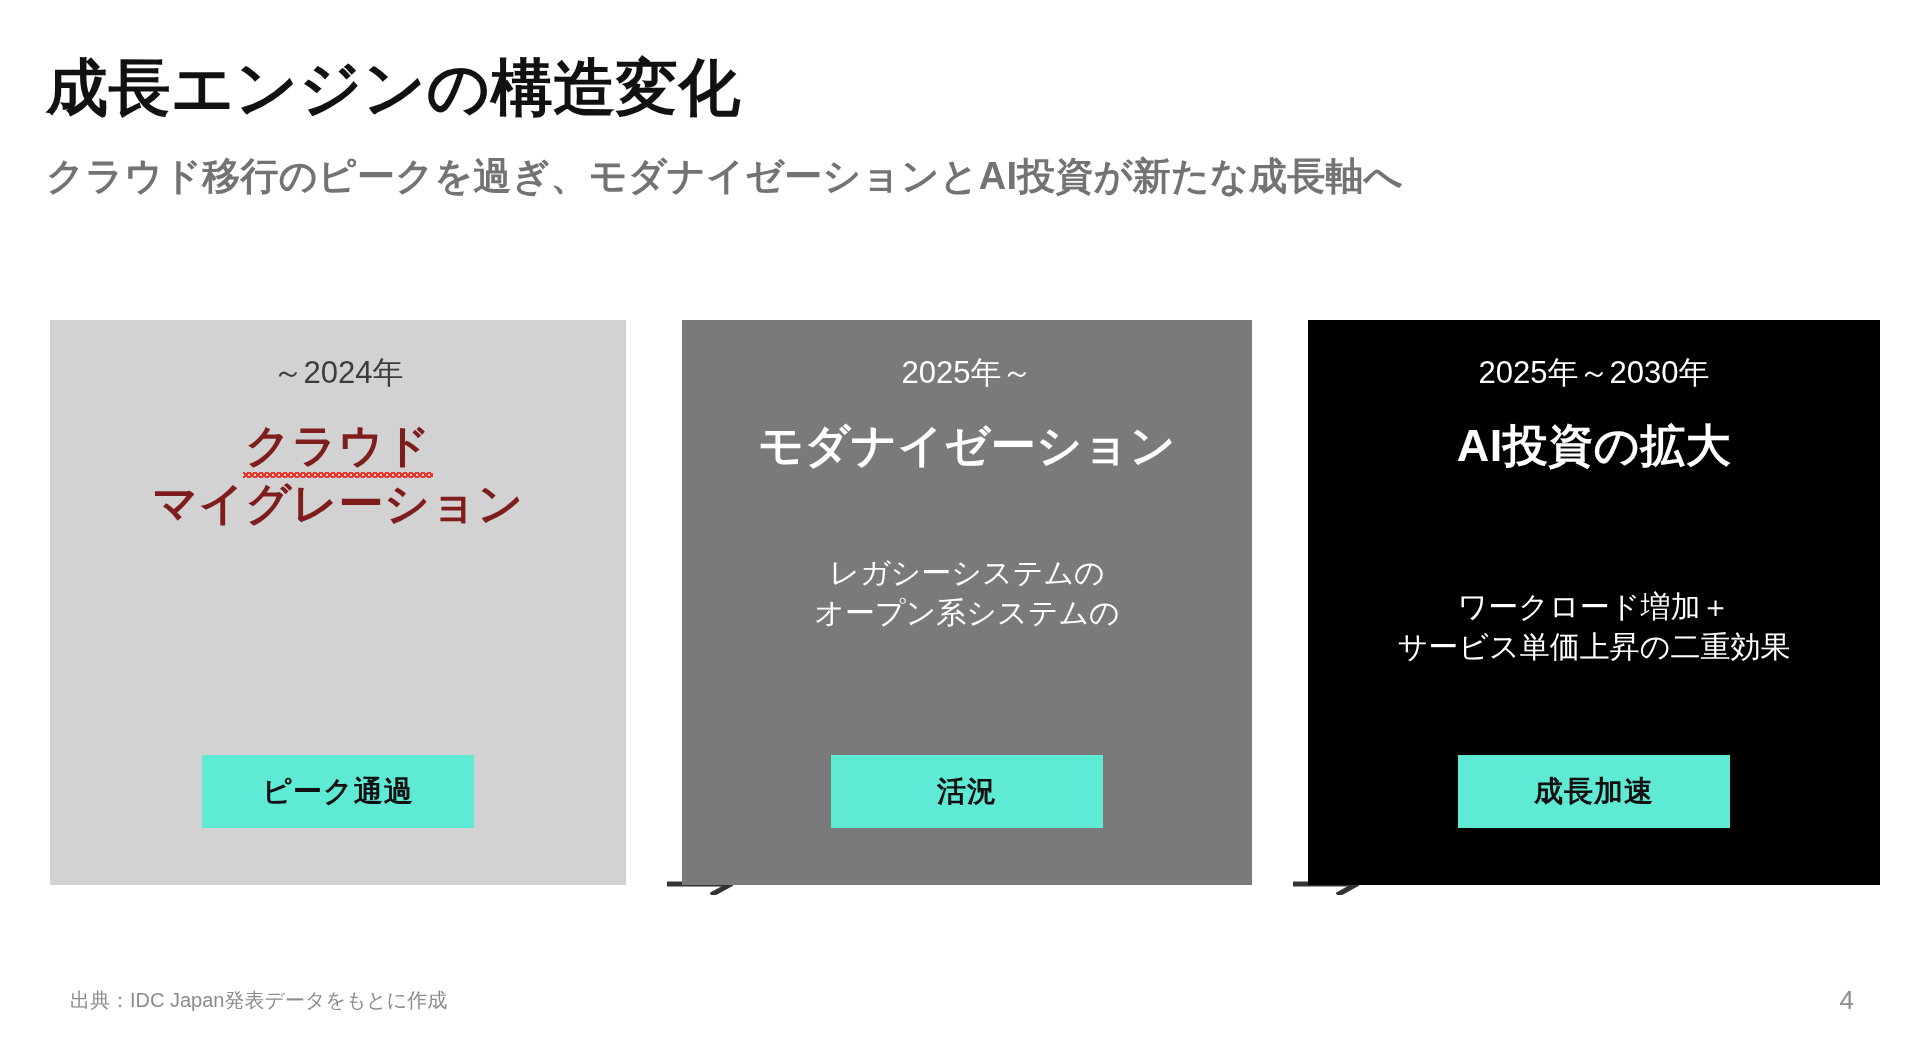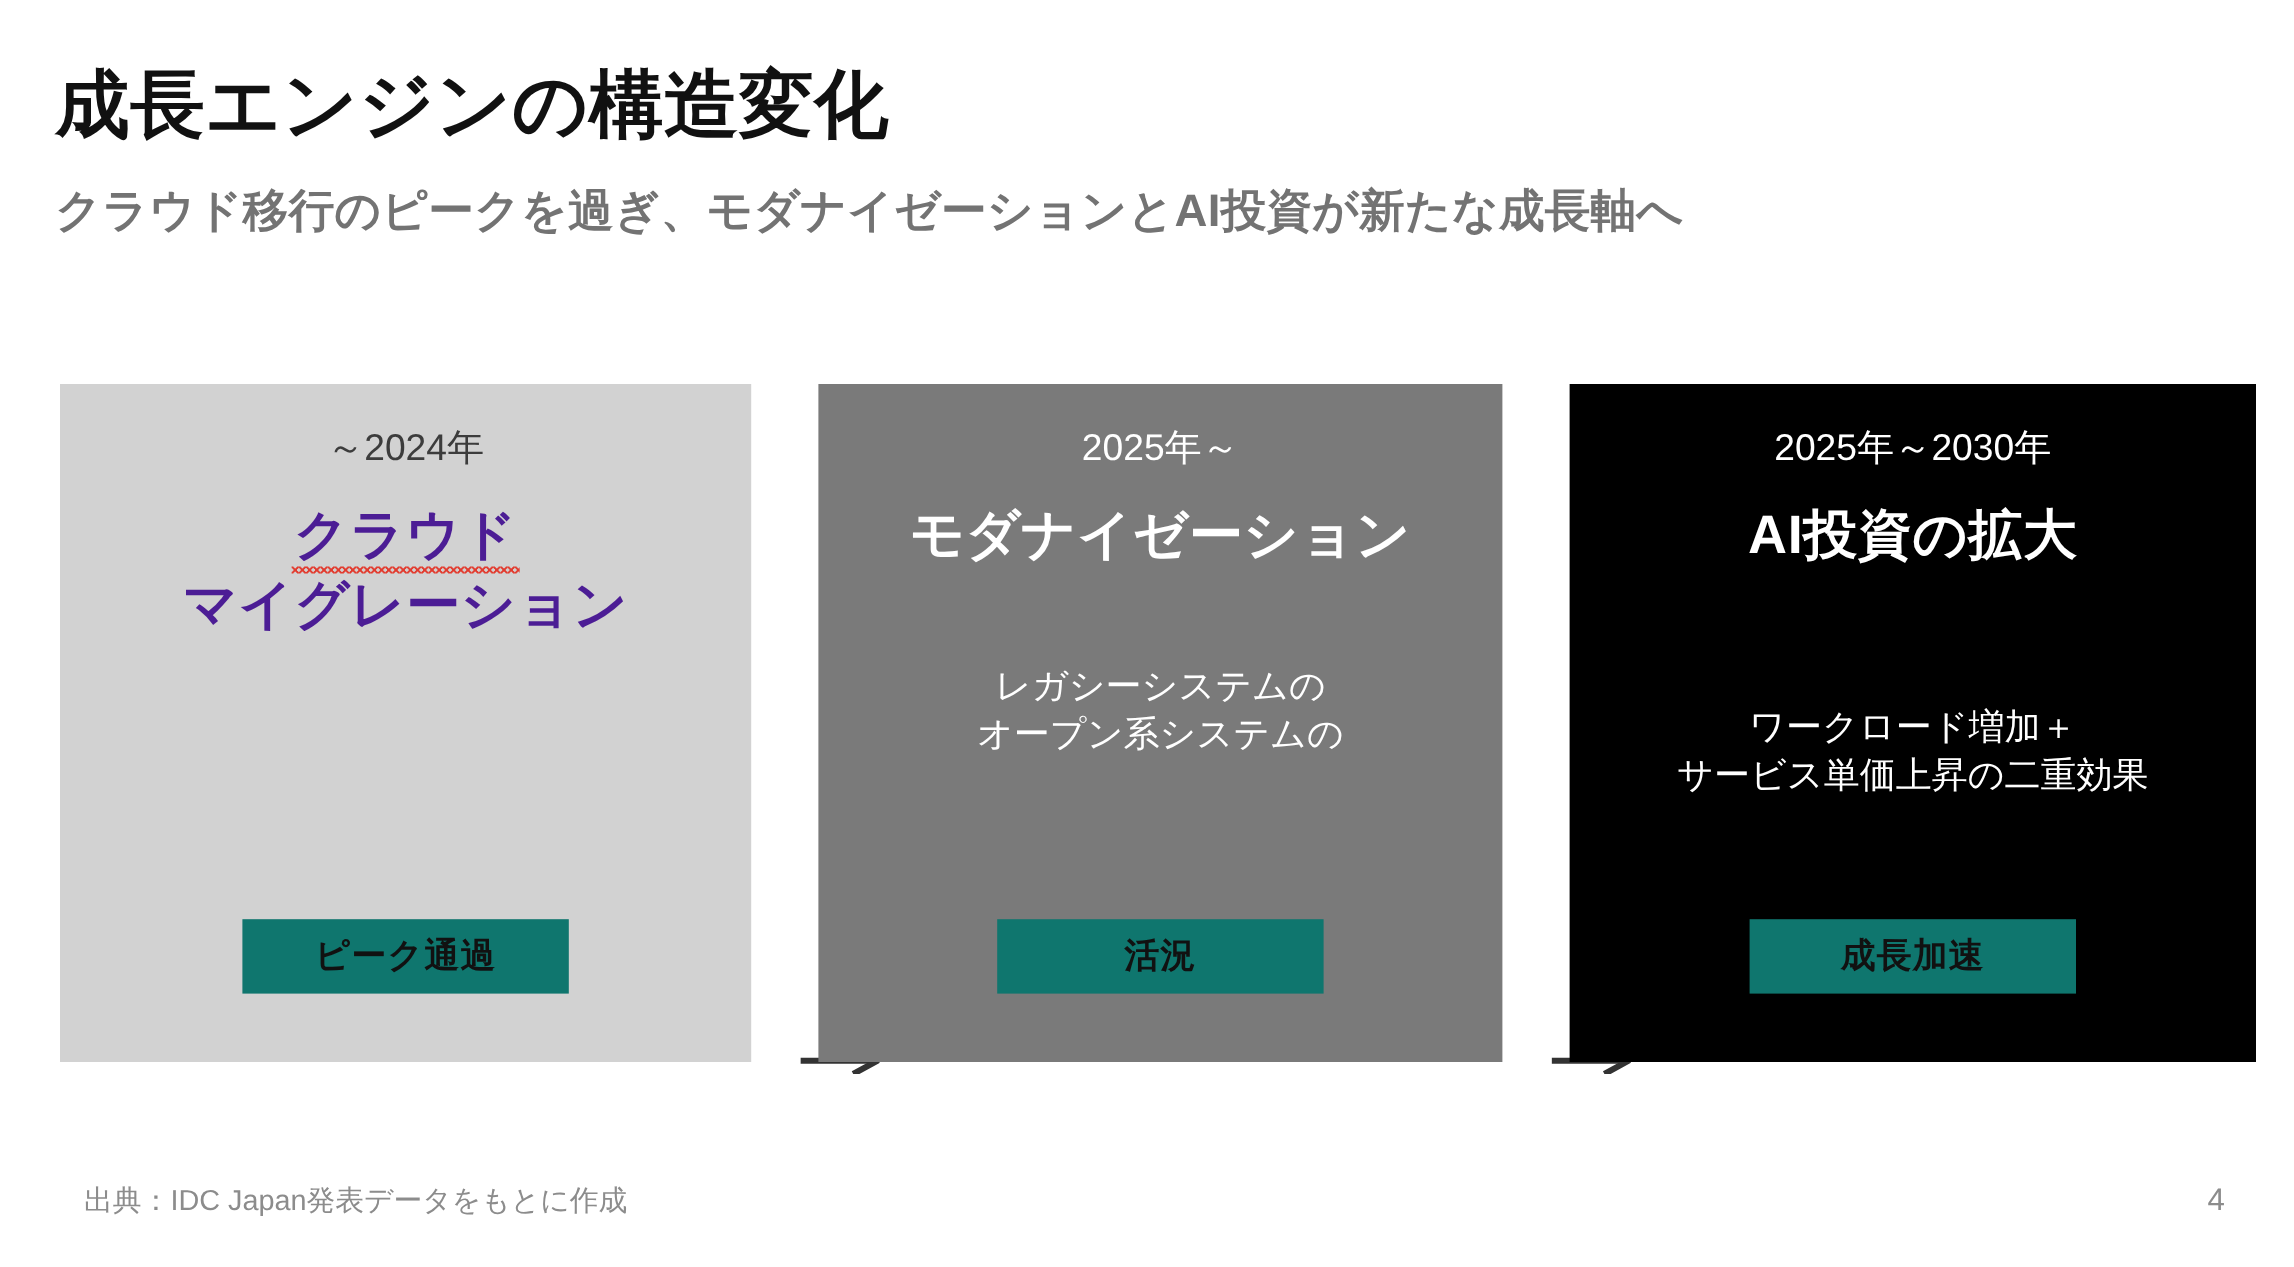--- a/index.html
+++ b/index.html
@@ -74,21 +74,21 @@
   }
   .card.c1 .card-period { color: #3c3c3c; }
 
   .card-heading {
     font-size: 45px;
     font-weight: 700;
     line-height: 1.28;
     letter-spacing: 0.5px;
     white-space: pre-line;
   }
-  .card.c1 .card-heading { color: #4c1d95; }
+  .card.c1 .card-heading { color: #7f1d1d; }
 
   
   .squiggle-line {
     display: inline-block;
     position: relative;
   }
   .squiggle-line::after {
     content: "";
     position: absolute;
     left: -2px;
@@ -112,22 +112,22 @@
   .card.c1 .card-body { margin-top: 30px; }
   .card.c2 .card-body { margin-top: 78px; }
   .card.c3 .card-body { margin-top: 112px; }
 
   .card-badge {
     position: absolute;
     bottom: 57px;
     left: 50%;
     transform: translateX(-50%);
     width: 272px;
-    height: 62px;
-    background: #0f766e;
+    height: 73px;
+    background: #5eead4;
     color: #111111;
     font-size: 29px;
     font-weight: 700;
     letter-spacing: 1px;
     display: flex;
     align-items: center;
     justify-content: center;
   }
 
   
@@ -140,21 +140,21 @@
   .arrow.a1 { left: 617px; }
   .arrow.a2 { left: 1243px; }
   .arrow svg { display: block; }
 
   
   .footer-source {
     position: absolute;
     left: 70px;
     top: 1000px;
     transform: translateY(-50%);
-    font-size: 24px;
+    font-size: 20px;
     color: #8c8c8c;
     white-space: nowrap;
   }
   .footer-pagenum {
     position: absolute;
     right: 58px;
     top: 1000px;
     transform: translateY(-50%);
     font-size: 26px;
     color: #8c8c8c;

